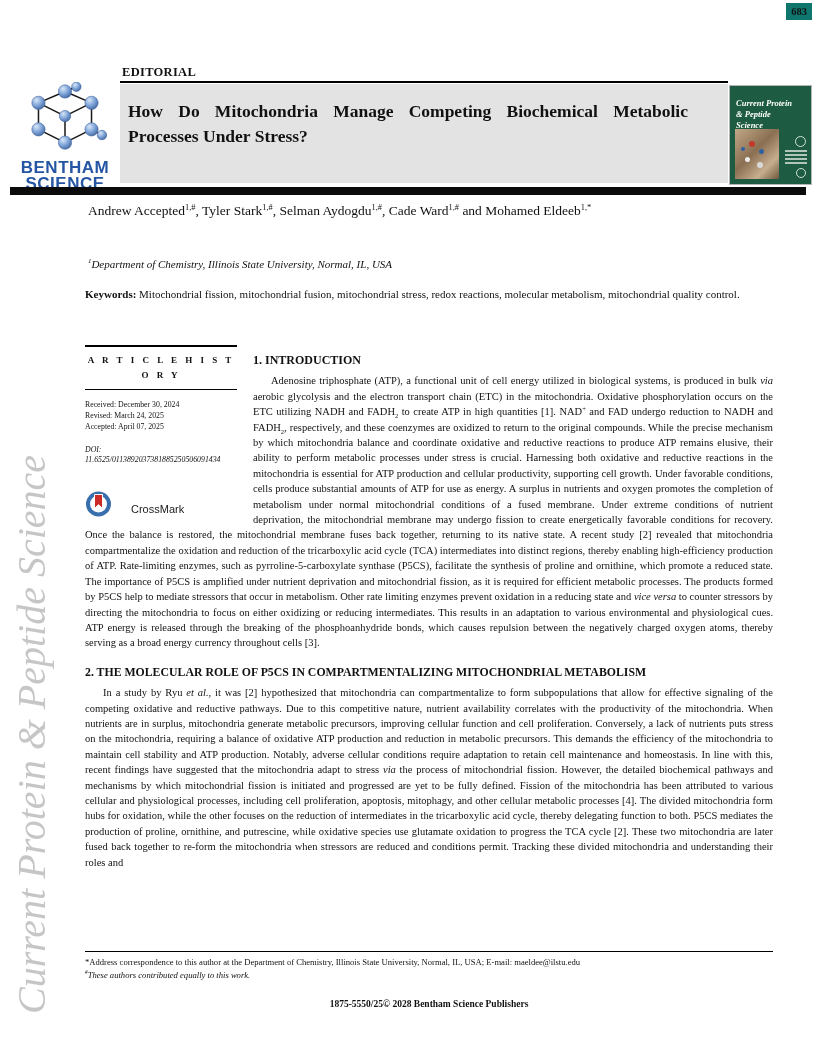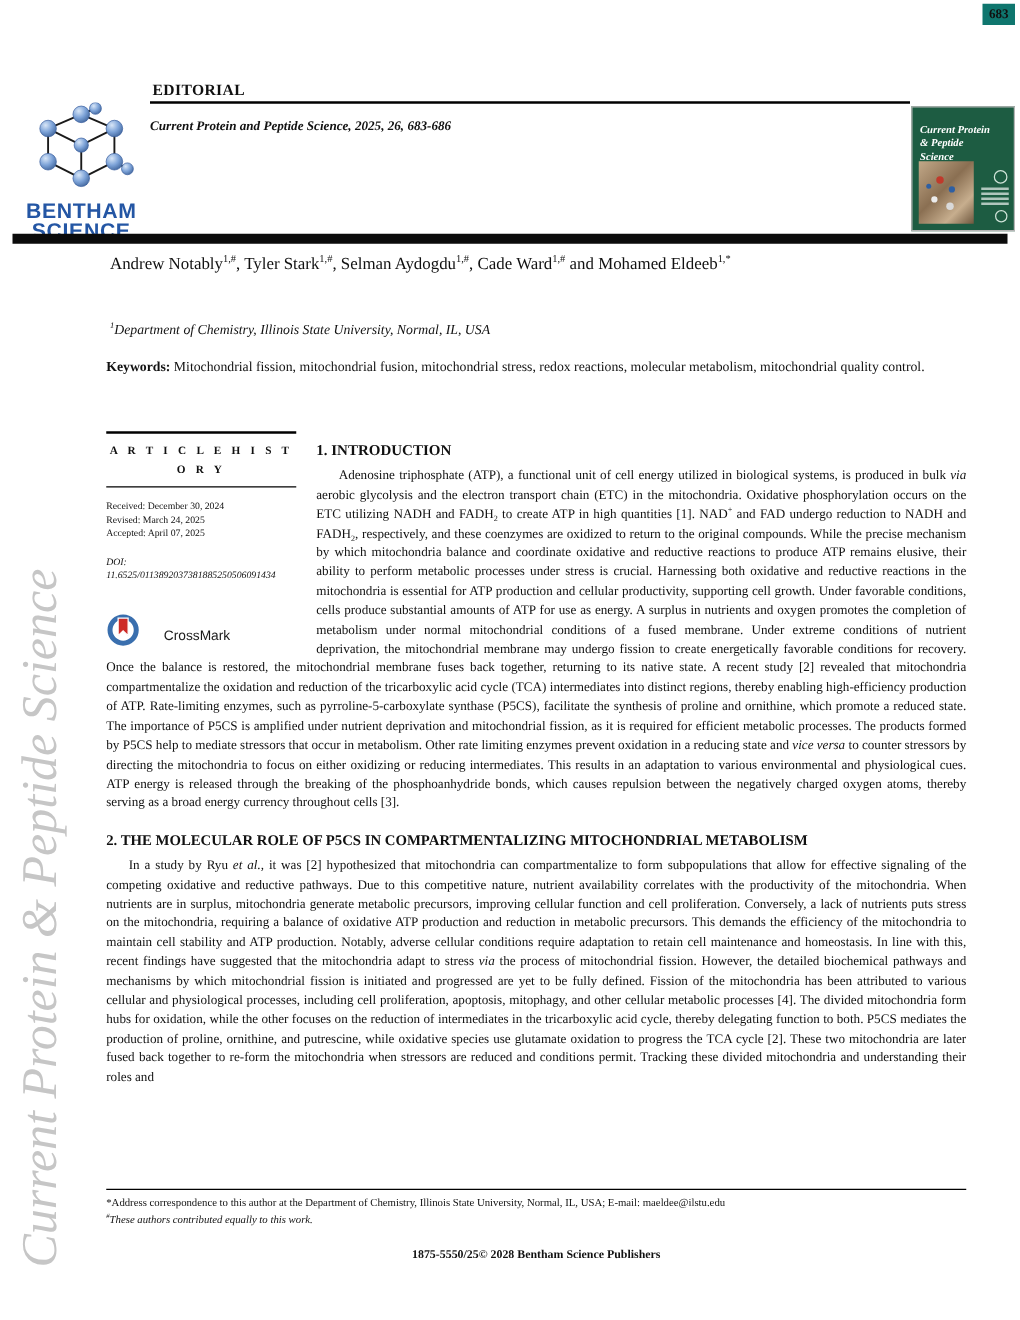--- a/index.html
+++ b/index.html
@@ -70,20 +70,23 @@
 <div class="page">
 
   <div class="page-num">683</div>
 
 
   <div class="citation">Current Protein and Peptide Science, 2025, 26, 683-686</div>
 
   <div class="editorial">EDITORIAL</div>
   <div class="header-rule"></div>
 
+  <div class="title-box">
+    <div class="title">How Do Mitochondria Manage Competing Biochemical Metabolic Processes Under Stress?</div>
+  </div>
 
   <div class="logo">
     <svg width="102" height="72" viewBox="0 0 104 76">
       <defs>
         <radialGradient id="sph" cx="35%" cy="30%" r="75%">
           <stop offset="0%" stop-color="#d8e6f7"></stop>
           <stop offset="55%" stop-color="#7da3d8"></stop>
           <stop offset="100%" stop-color="#44699f"></stop>
         </radialGradient>
       </defs>
@@ -132,21 +135,21 @@
       <i></i>
         <i></i>
         <i></i>
         <i></i>
     </div>
     <div class="cover-emblem2"></div>
   </div>
 
   <div class="black-bar"></div>
 
-  <div class="authors"><span>Andrew Notably</span><sup>1,#</sup><span>, Tyler Stark</span><sup>1,#</sup><span>, Selman Aydogdu</span><sup>1,#</sup><span>, Cade Ward</span><sup>1,#</sup><span> and Mohamed Eldeeb</span><sup>1,*</sup></div>
+  <div class="authors"><span>Andrew Accepted</span><sup>1,#</sup><span>, Tyler Stark</span><sup>1,#</sup><span>, Selman Aydogdu</span><sup>1,#</sup><span>, Cade Ward</span><sup>1,#</sup><span> and Mohamed Eldeeb</span><sup>1,*</sup></div>
 
   <div class="affiliation"><sup style="font-style: italic;">1</sup><span style="font-style: italic;">Department of Chemistry, Illinois State University, Normal, IL, USA</span></div>
 
   <div class="keywords"><span style="font-weight: bold;">Keywords: </span><span>Mitochondrial fission, mitochondrial fusion, mitochondrial stress, redox reactions, molecular metabolism, mitochondrial quality control.</span></div>
 
   <div class="body">
     <div class="ah-box">
       <div class="ah-head">A R T I C L E  H I S T O R Y</div>
       <div class="ah-dates">
         <div>Received: December 30, 2024</div>

